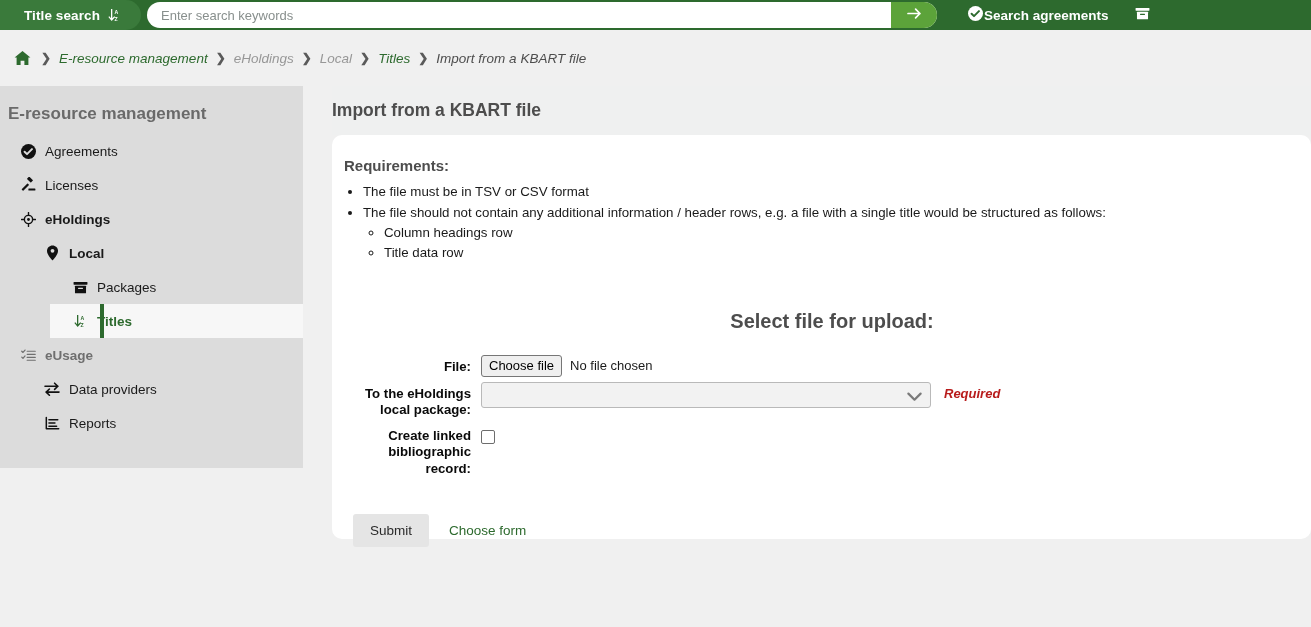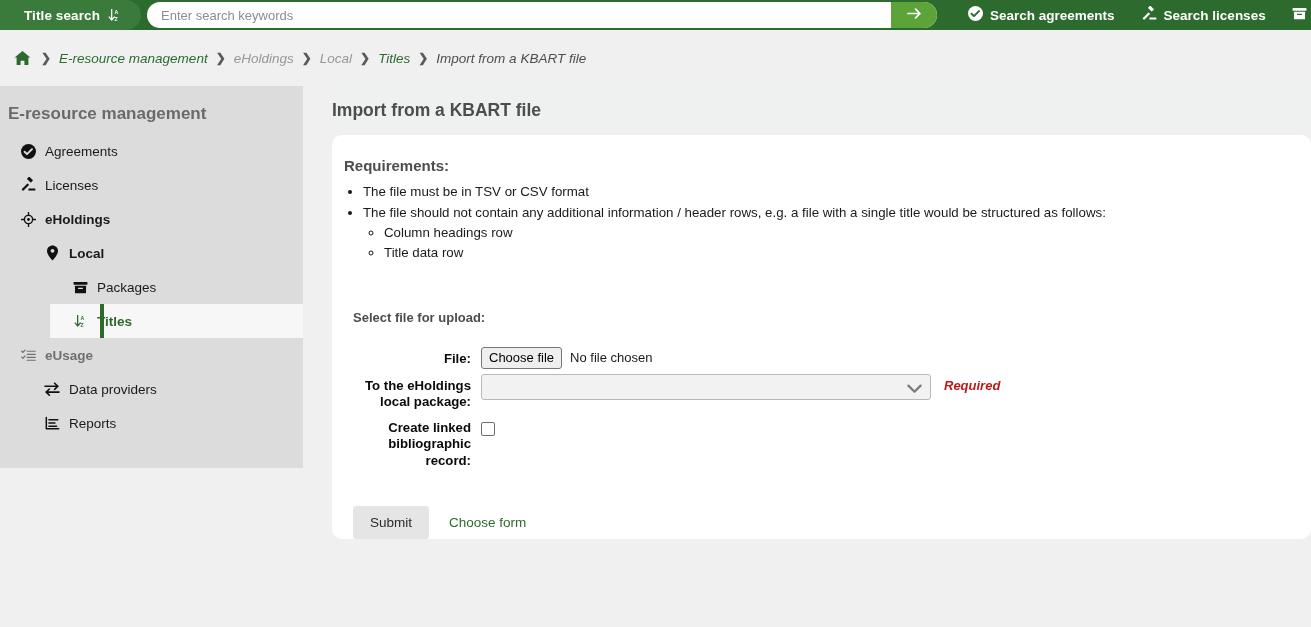--- a/index.html
+++ b/index.html
@@ -62,21 +62,21 @@
     background: #5ca33a;
     border: 0;
     border-radius: 0 13px 13px 0;
     color: #fff;
     cursor: pointer;
     display: flex; align-items: center; justify-content: center;
   }
 
   .top-actions { display: flex; align-items: center; gap: 0; margin-left: 18px; flex: 1 1 auto; overflow: hidden; }
   .top-action {
-    display: flex; align-items: center; gap: 7px;
+    display: flex; align-items: center; gap: 1px;
     color: #ffffff;
     font-size: 13.5px;
     font-weight: bold;
     padding: 0 13px;
     height: 30px;
     white-space: nowrap;
     cursor: pointer;
   }
   .top-action svg { flex: 0 0 auto; }
 
@@ -183,24 +183,25 @@
     line-height: 1.48;
   }
   ul.req-list > li { margin: 0 0 1px 0; }
   ul.sub-list {
     list-style-type: circle;
     margin: 1px 0 0 0;
     padding-left: 21px;
   }
 
   .section-heading {
-    font-size: 13px;
+    font-size: 20px;
     font-weight: bold;
     color: #4d4d4d;
     margin: 47px 0 16px 9px;
+    text-align: center;
   }
 
   .form { margin-top: 22px; }
   .form-row { display: flex; align-items: flex-start; margin-bottom: 5px; }
   .form-label {
     flex: 0 0 127px;
     text-align: right;
     font-size: 13.2px;
     font-weight: bold;
     color: #0a0a0a;
@@ -315,30 +316,20 @@
       <div class="top-action">
         <span>
           <svg width="15" height="15" viewBox="0 0 16 16">
             <circle cx="8" cy="8" r="8" fill="#fff"></circle>
             <path d="M3.8 8.2l2.6 2.6 5.3-5.3" stroke="#2d6a2e" stroke-width="2.1" fill="none" stroke-linecap="round" stroke-linejoin="round"></path>
           </svg>
         </span>
         <span>Search agreements</span>
       </div>
 
-      <div class="top-action">
-        <span>
-          <svg width="16" height="16" viewBox="0 0 16 16" fill="#fff">
-            <rect x="7.2" y="1.0" width="5.6" height="3.3" rx=".6" transform="rotate(45 10 2.6)"></rect>
-            <rect x="1.0" y="9.0" width="8.6" height="2.3" rx=".6" transform="rotate(-45 5.3 10.1)"></rect>
-            <rect x="8.4" y="11.6" width="7.0" height="1.9" rx=".5"></rect>
-          </svg>
-        </span>
-        <span>Search licenses</span>
-      </div>
 
       <div class="top-action">
         <span>
           <svg width="15" height="15" viewBox="0 0 16 16" fill="#fff">
             <rect x="0.6" y="2.0" width="14.8" height="3.1" rx=".5"></rect>
             <rect x="2.1" y="6.1" width="11.8" height="8.0" rx=".6"></rect>
             <rect x="5.4" y="8.2" width="5.2" height="1.5" rx=".4" fill="#2d6a2e"></rect>
           </svg>
         </span>
 

